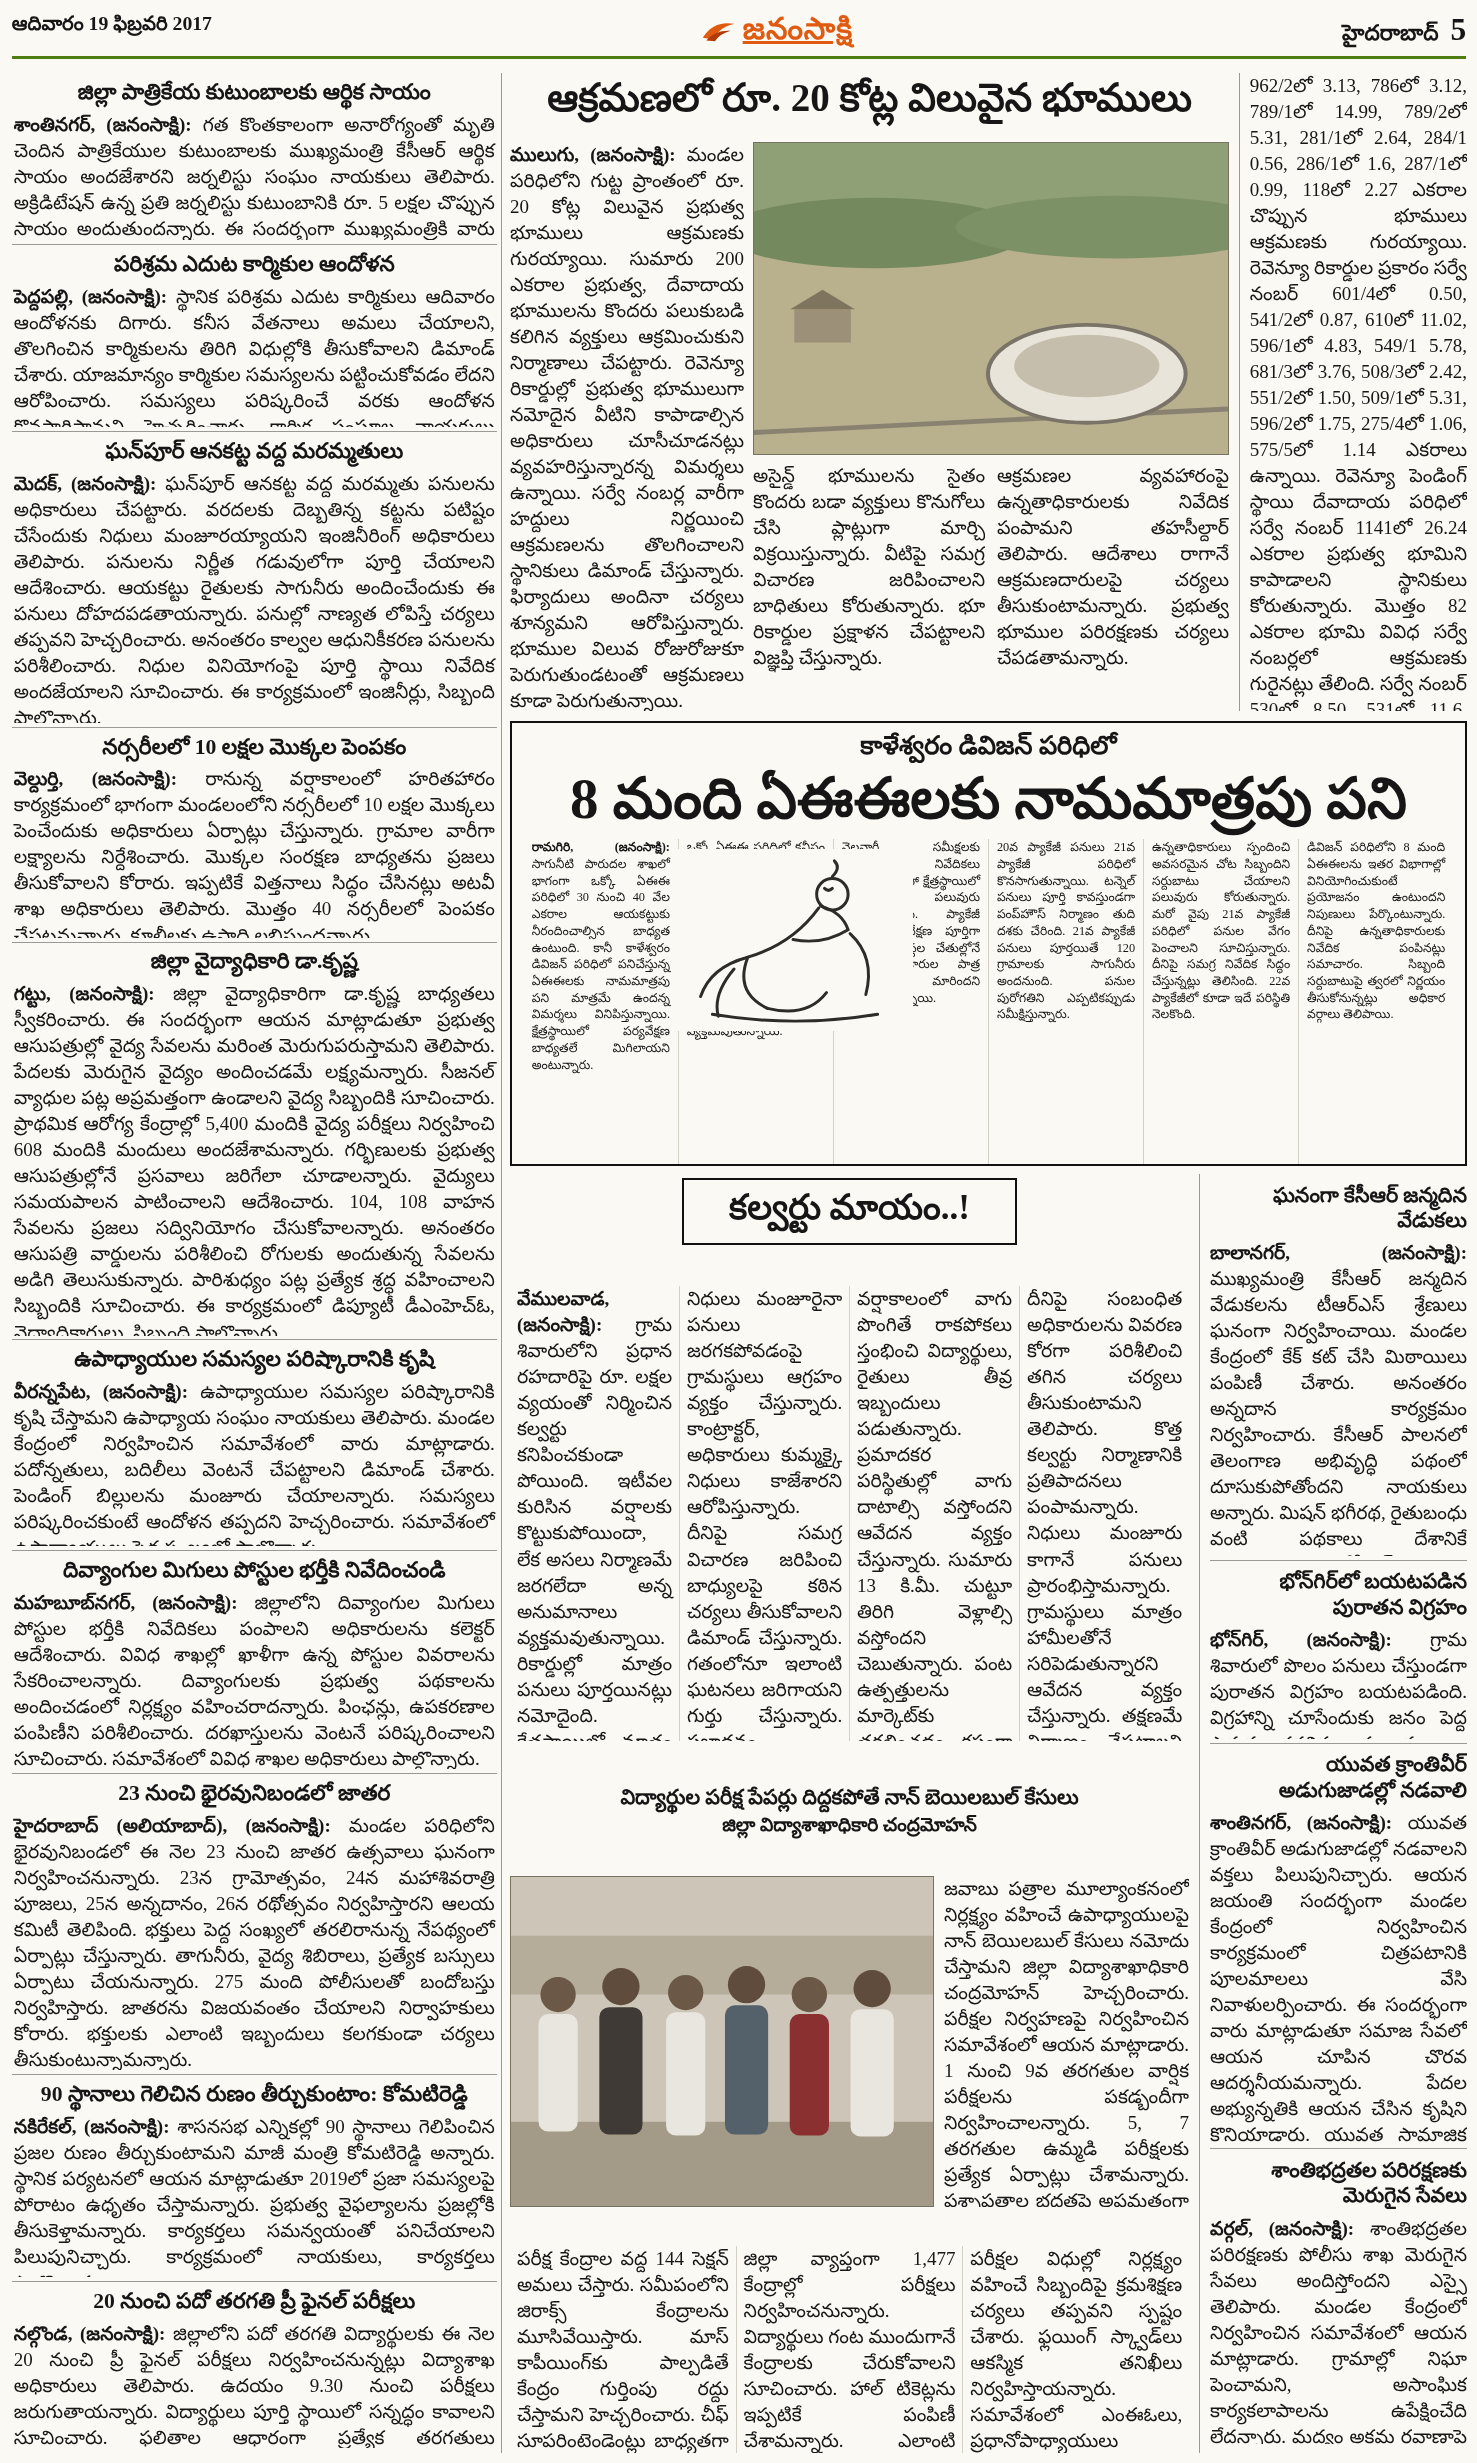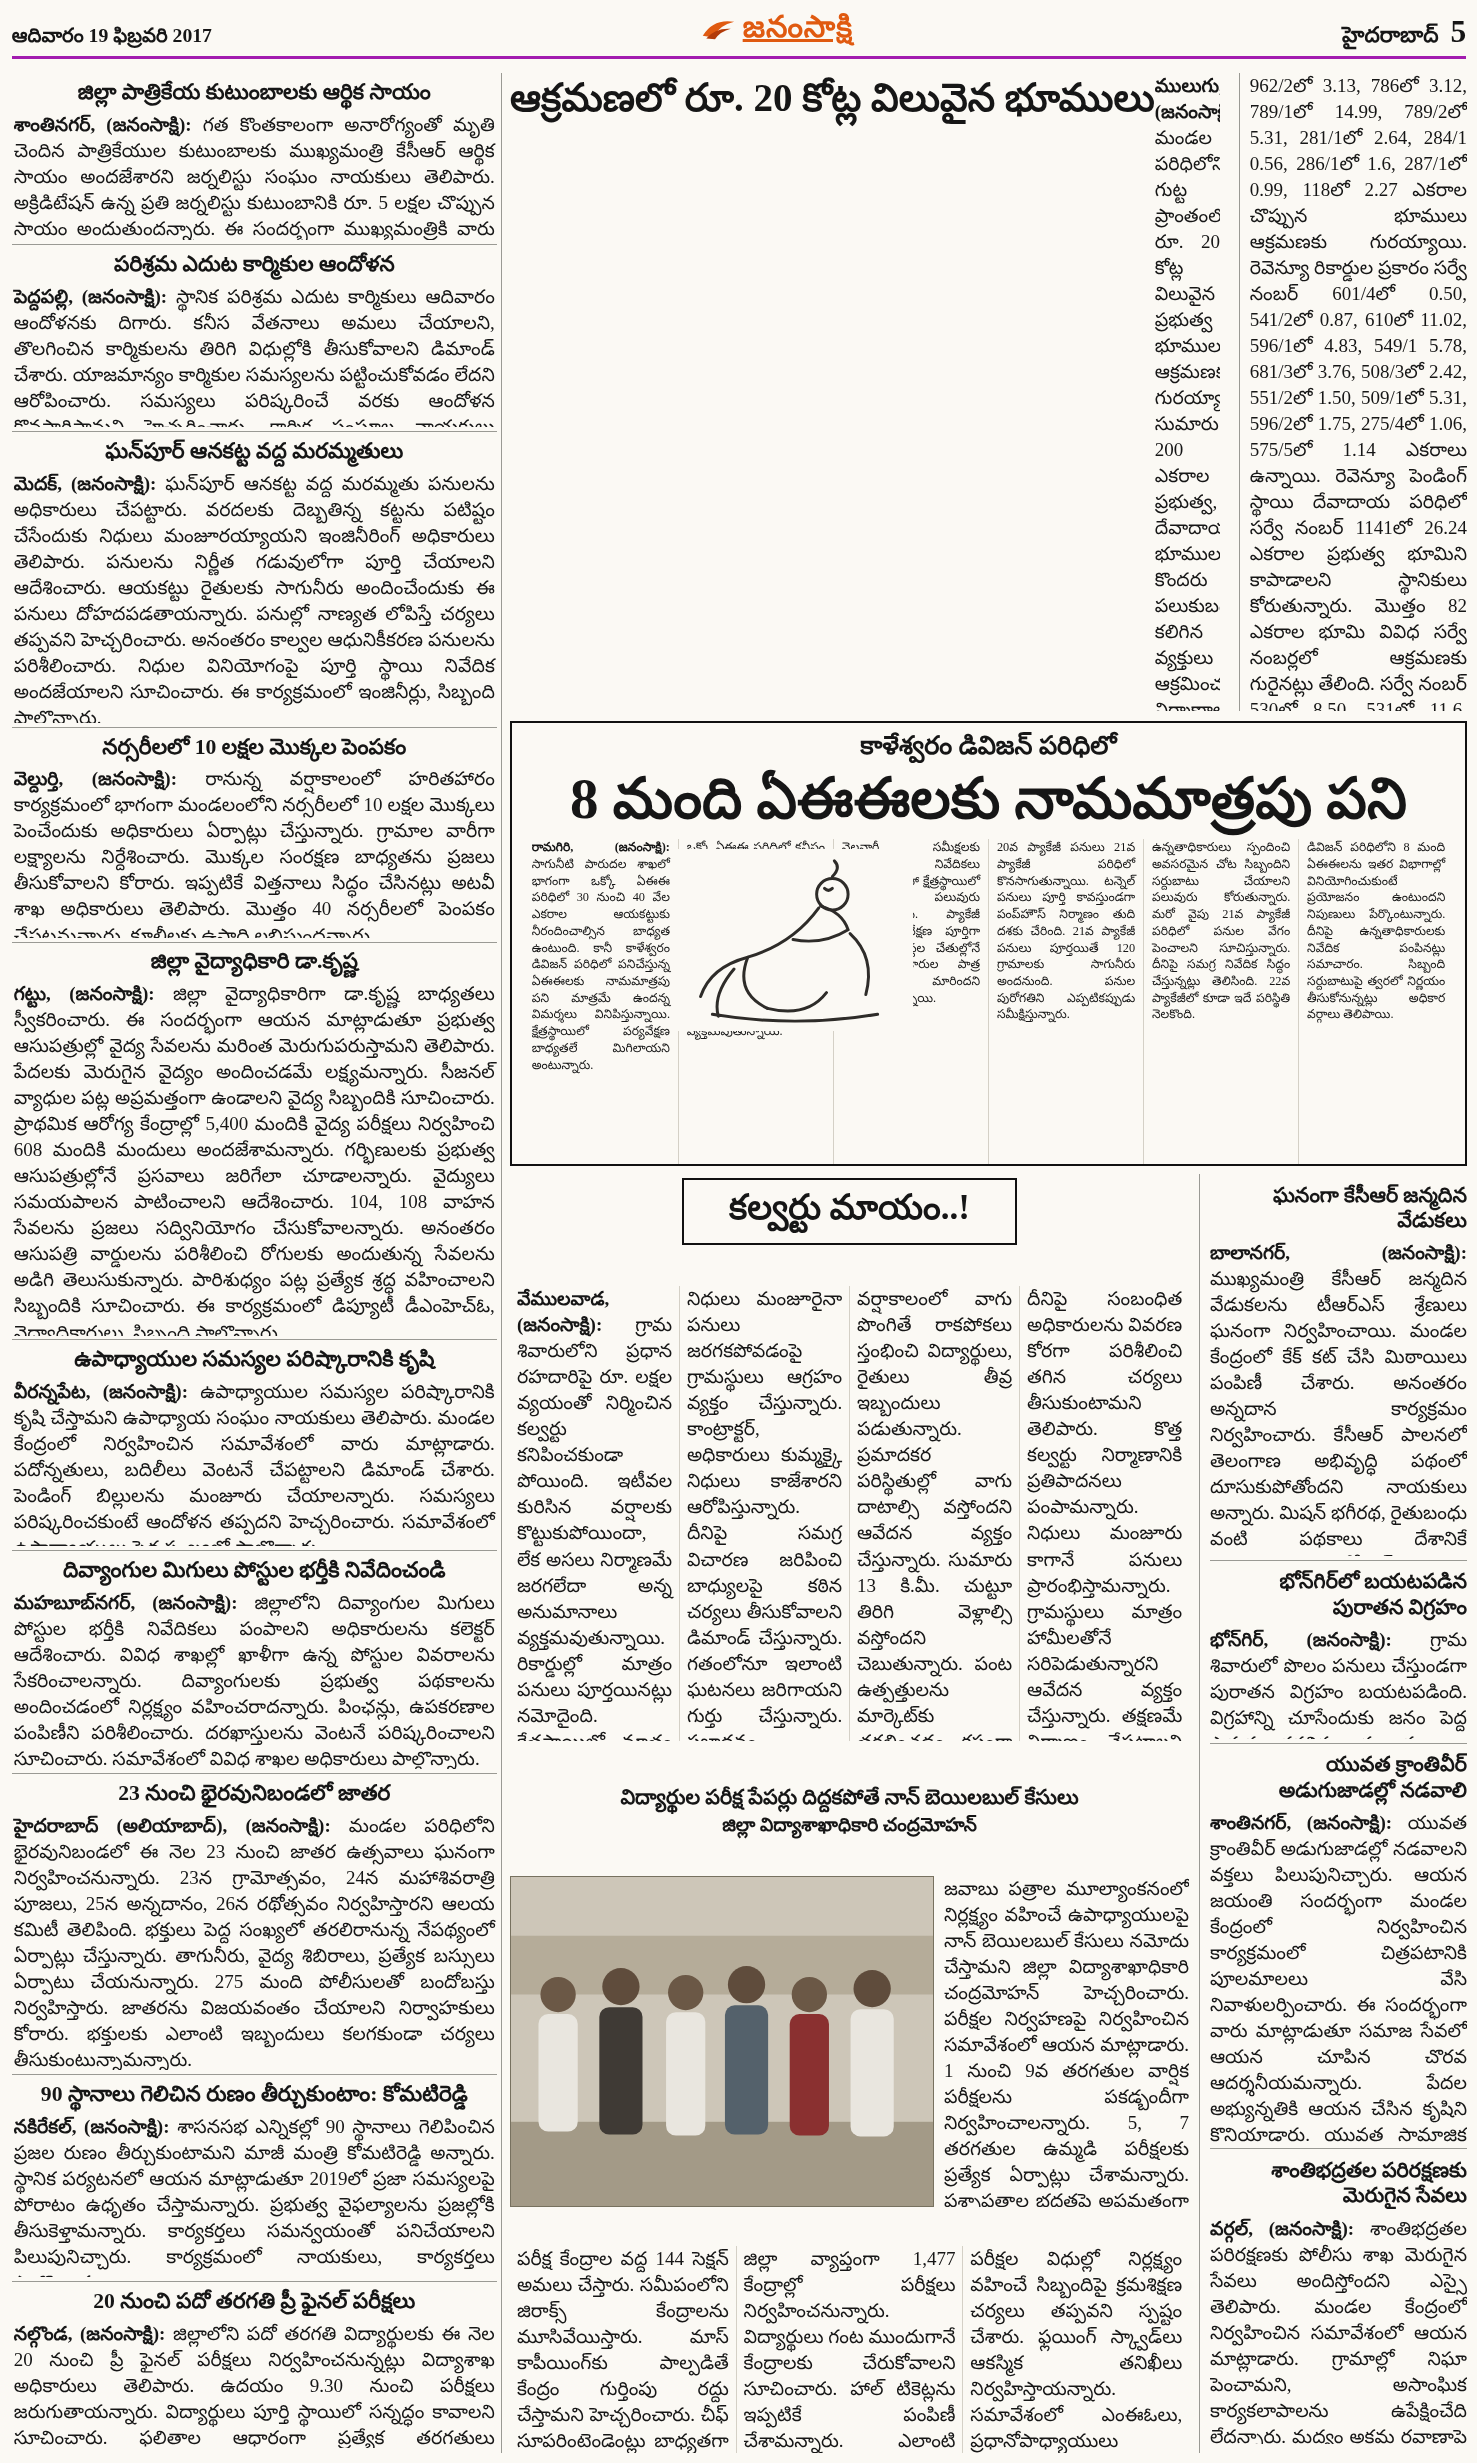--- a/index.html
+++ b/index.html
@@ -2,22 +2,22 @@
 <html><head>
 <meta charset="utf-8">
 <style>
   * { box-sizing: border-box; margin: 0; padding: 0; }
   html,body { width:1478px; }
   body { background:#e8e6e0; font-family:"Liberation Serif","DejaVu Sans",serif; }
   .page { position:relative; width:1478px; height:2464px; background:#fbf9f4; color:#161616; overflow:hidden; margin:0 auto; }
 
   
   .hdr { position:absolute; left:11.8px; right:11.8px; top:11.8px; height:47px;
-         display:flex; justify-content:space-between; align-items:flex-end;
-         border-bottom:3px solid #a21caf; padding-bottom:3.9px; }
+         display:flex; justify-content:space-between; align-items:flex-start;
+         border-bottom:3px solid #4d7c0f; padding-bottom:3.9px; }
   .hdr .date { font-size:19.7px; font-weight:700; }
   .masthead { display:flex; align-items:center; gap:6.9px; }
   .masthead .mtitle { font-size:30.5px; font-weight:800; color:#e05a10; letter-spacing:1px;text-decoration:underline; }
   .hdr .edition { display:flex; align-items:baseline; gap:11.8px; }
   .hdr .ecity { font-size:21.7px; font-weight:700; }
   .hdr .pageno { font-size:31.5px; font-weight:800; }
 
   
   .leftcol { position:absolute; left:11.8px; top:73px; width:485px; height:2380px; overflow:hidden; }
   .article { overflow:hidden; padding:3px 2px 5.9px; }
@@ -26,21 +26,21 @@
   .body { font-size:19px; line-height:1.37; text-align:justify; }
   .dateline { font-weight:bold; }
 
   .vline { position:absolute; left:501px; top:73px; height:2380px; border-left:1px solid #9a9a94; }
 
   
   .rightarea { position:absolute; left:510px; top:73px; width:957px; height:2380px; }
 
   
   .land { height:638px; display:flex; overflow:hidden; }
-  .land-left { width:719px; display:flex; flex-direction:row; }
+  .land-left { width:719px; display:flex; flex-direction:column; }
   .land-left h1 { text-align:center; font-size:39px; font-weight:800; padding:2px 0 11.8px; }
   .land-cols { display:flex; gap:9px; flex:1; overflow:hidden; }
   .land-c1 { width:234px; overflow:hidden; }
   .land-mid { flex:1; display:flex; flex-direction:column; gap:7.9px; overflow:hidden; }
   .photo1 { height:313px; border:1px solid #77715f; background:#b9b08e; flex:none; }
   .photo1 svg { display:block; width:100%; height:100%; }
   .land-midcols { display:flex; gap:11.8px; flex:1; overflow:hidden; }
   .land-mc { flex:1; overflow:hidden; }
   .land-nums { flex:1; border-left:1px solid #9a9a94; padding-left:9.9px; margin-left:9.9px; overflow:hidden; }
 

